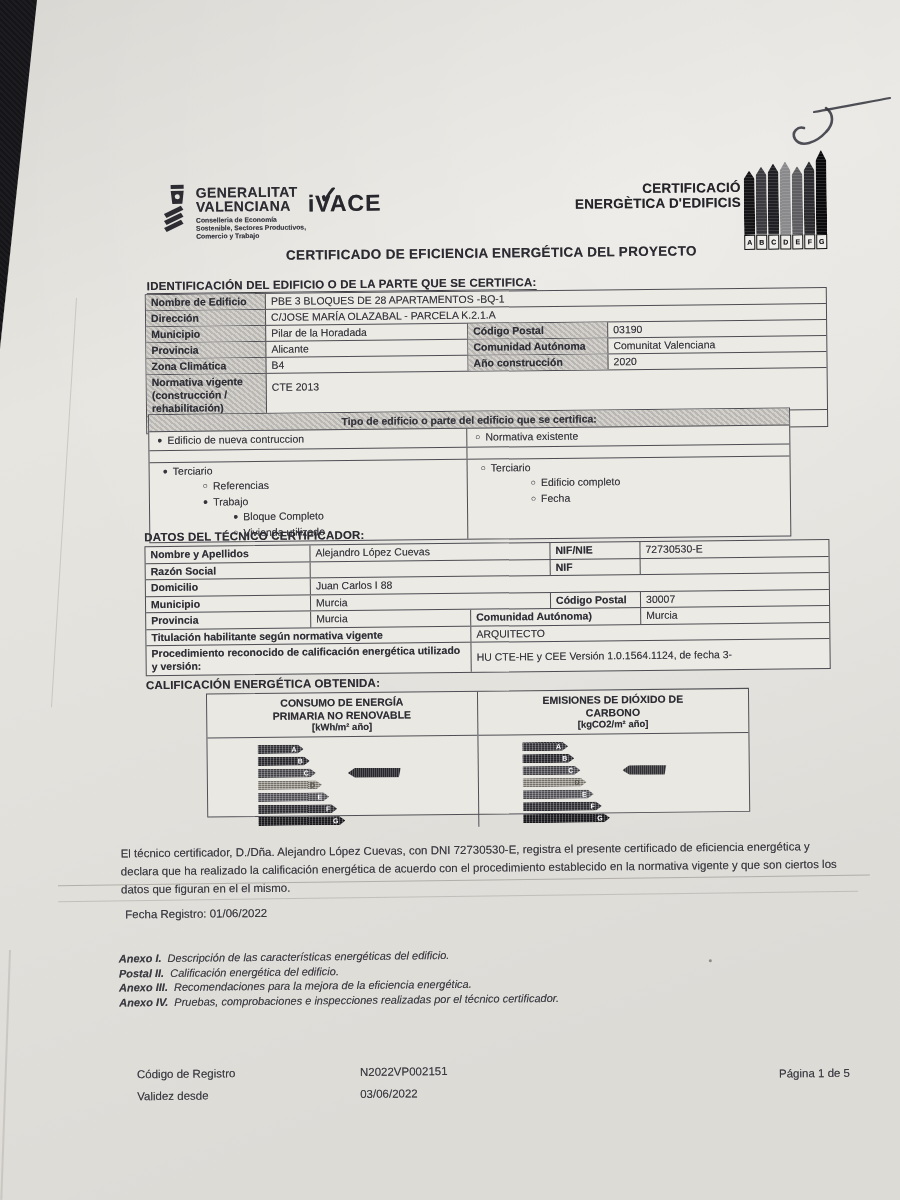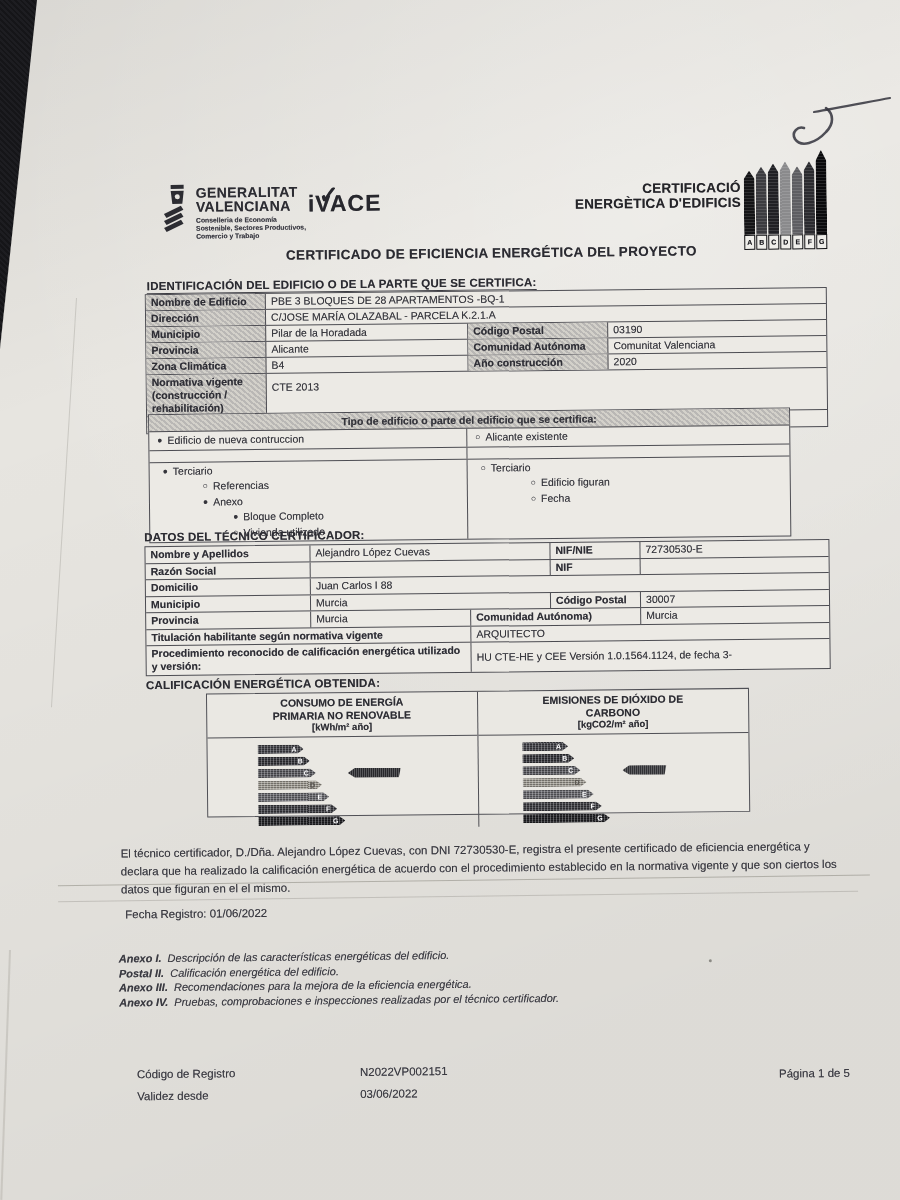--- a/index.html
+++ b/index.html
@@ -243,37 +243,37 @@
       <div class="trow t1f">
         <div class="cell lbl shade">Referencias Catastrales</div>
         <div class="cell">0658403XG9905N0001JD</div>
       </div>
     </div>
 
     <div class="abs tbl table2">
       <div class="t2head shade">Tipo de edificio o parte del edificio que se certifica:</div>
       <div class="trow t2cols">
         <div class="cell opt l0"><span class="bullet">●</span><span>Edificio de nueva contruccion</span></div>
-        <div class="cell opt r0"><span class="bullet">○</span><span>Alicante existente</span></div>
+        <div class="cell opt r0"><span class="bullet">○</span><span>Normativa existente</span></div>
       </div>
       <div class="trow t2cols t2spacer">
         <div class="cell"></div>
         <div class="cell"></div>
       </div>
       <div class="trow t2cols t2main">
         <div class="cell wrap">
           <div class="opt l0"><span class="bullet">●</span><span>Terciario</span></div>
           <div class="opt l1"><span class="bullet">○</span><span>Referencias</span></div>
-          <div class="opt l1"><span class="bullet">●</span><span>Anexo</span></div>
+          <div class="opt l1"><span class="bullet">●</span><span>Trabajo</span></div>
           <div class="opt l2"><span class="bullet">●</span><span>Bloque Completo</span></div>
           <div class="opt l2"><span class="bullet">○</span><span>Vivienda utilizado</span></div>
         </div>
         <div class="cell wrap">
           <div class="opt r0"><span class="bullet">○</span><span>Terciario</span></div>
-          <div class="opt r1"><span class="bullet">○</span><span>Edificio figuran</span></div>
+          <div class="opt r1"><span class="bullet">○</span><span>Edificio completo</span></div>
           <div class="opt r1"><span class="bullet">○</span><span>Fecha</span></div>
         </div>
       </div>
     </div>
 
     <div class="abs sec-head sec3">DATOS DEL TÉCNICO CERTIFICADOR:</div>
     <div class="abs tbl table3">
       <div class="trow t3a">
         <div class="cell lbl">Nombre y Apellidos</div>
         <div class="cell">Alejandro López Cuevas</div>

